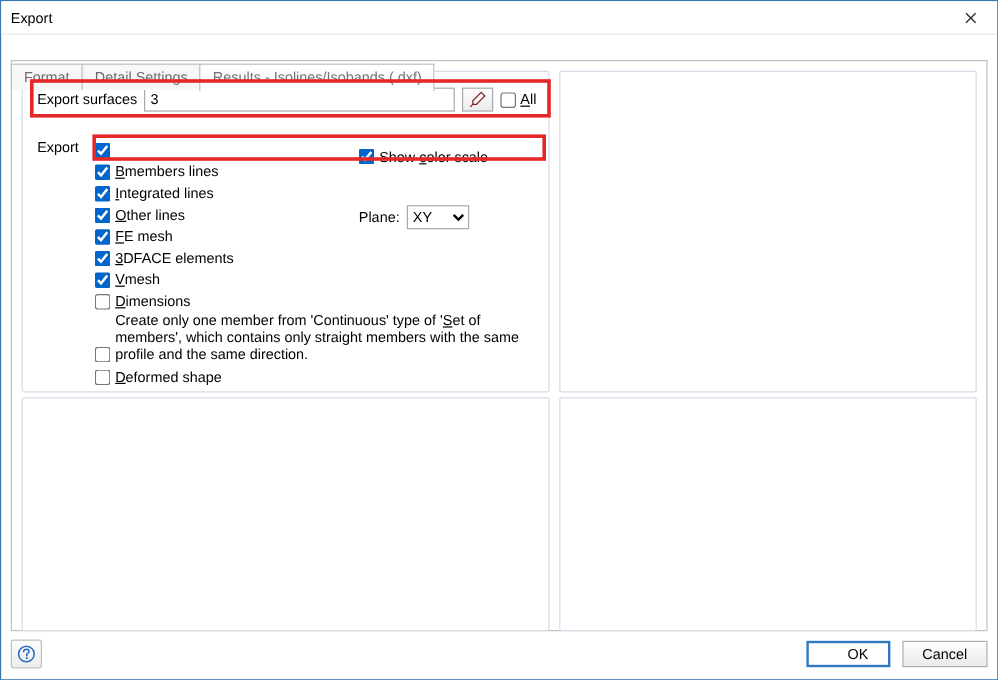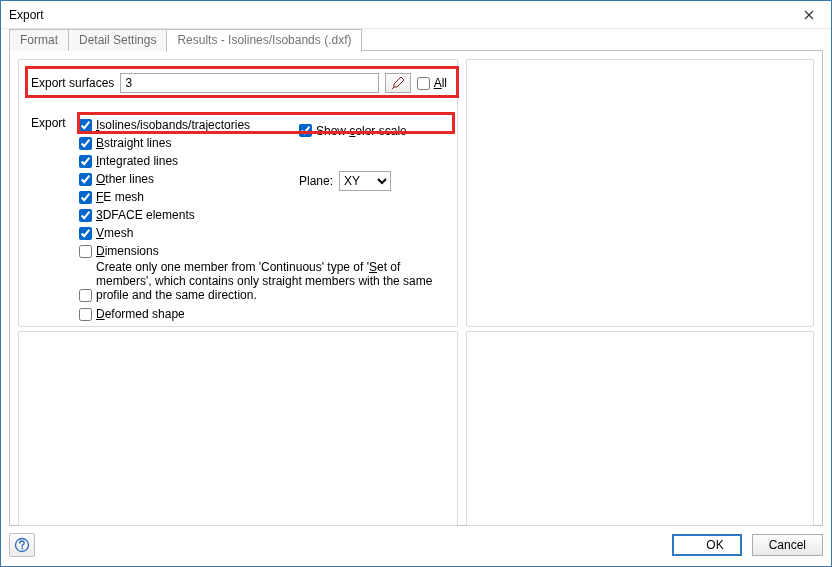--- a/index.html
+++ b/index.html
@@ -34,20 +34,21 @@
   .client {
     position: absolute;
     left: 8px; right: 8px; top: 28px; bottom: 40px;
   }
   .tabstrip {
     display: flex;
     align-items: flex-end;
     height: 22px;
     position: relative;
     z-index: 2;
+    margin-top: 24px;
   }
   .tab {
     border: 1px solid #c0c0c0;
     border-bottom: none;
     background: #fff;
     padding: 3px 10px 4px 10px;
     margin-right: -1px;
     font-size: 12px;
     cursor: pointer;
     position: relative;
@@ -191,25 +192,24 @@
           <span><span class="u">A</span><span>ll</span></span>
         </label>
       </div>
 
       <div class="export-area">
         <span class="export-label lbl">Export</span>
 
         <div class="chklist">
           <label class="chk">
             <input type="checkbox" checked="" style="">
-            <span><span class="u">I</span><span>solines/isobands/trajectories</span></span>
-          </label>
-          <label class="chk">
-            <input type="checkbox" checked="" style="">
-            <span><span class="u">B</span><span>straight lines</span></span>
+          </label>
+          <label class="chk">
+            <input type="checkbox" checked="" style="">
+            <span><span class="u">B</span><span>members lines</span></span>
           </label>
           <label class="chk">
             <input type="checkbox" checked="" style="">
             <span><span class="u">I</span><span>ntegrated lines</span></span>
           </label>
           <label class="chk">
             <input type="checkbox" checked="" style="">
             <span><span class="u">O</span><span>ther lines</span></span>
           </label>
           <label class="chk">

